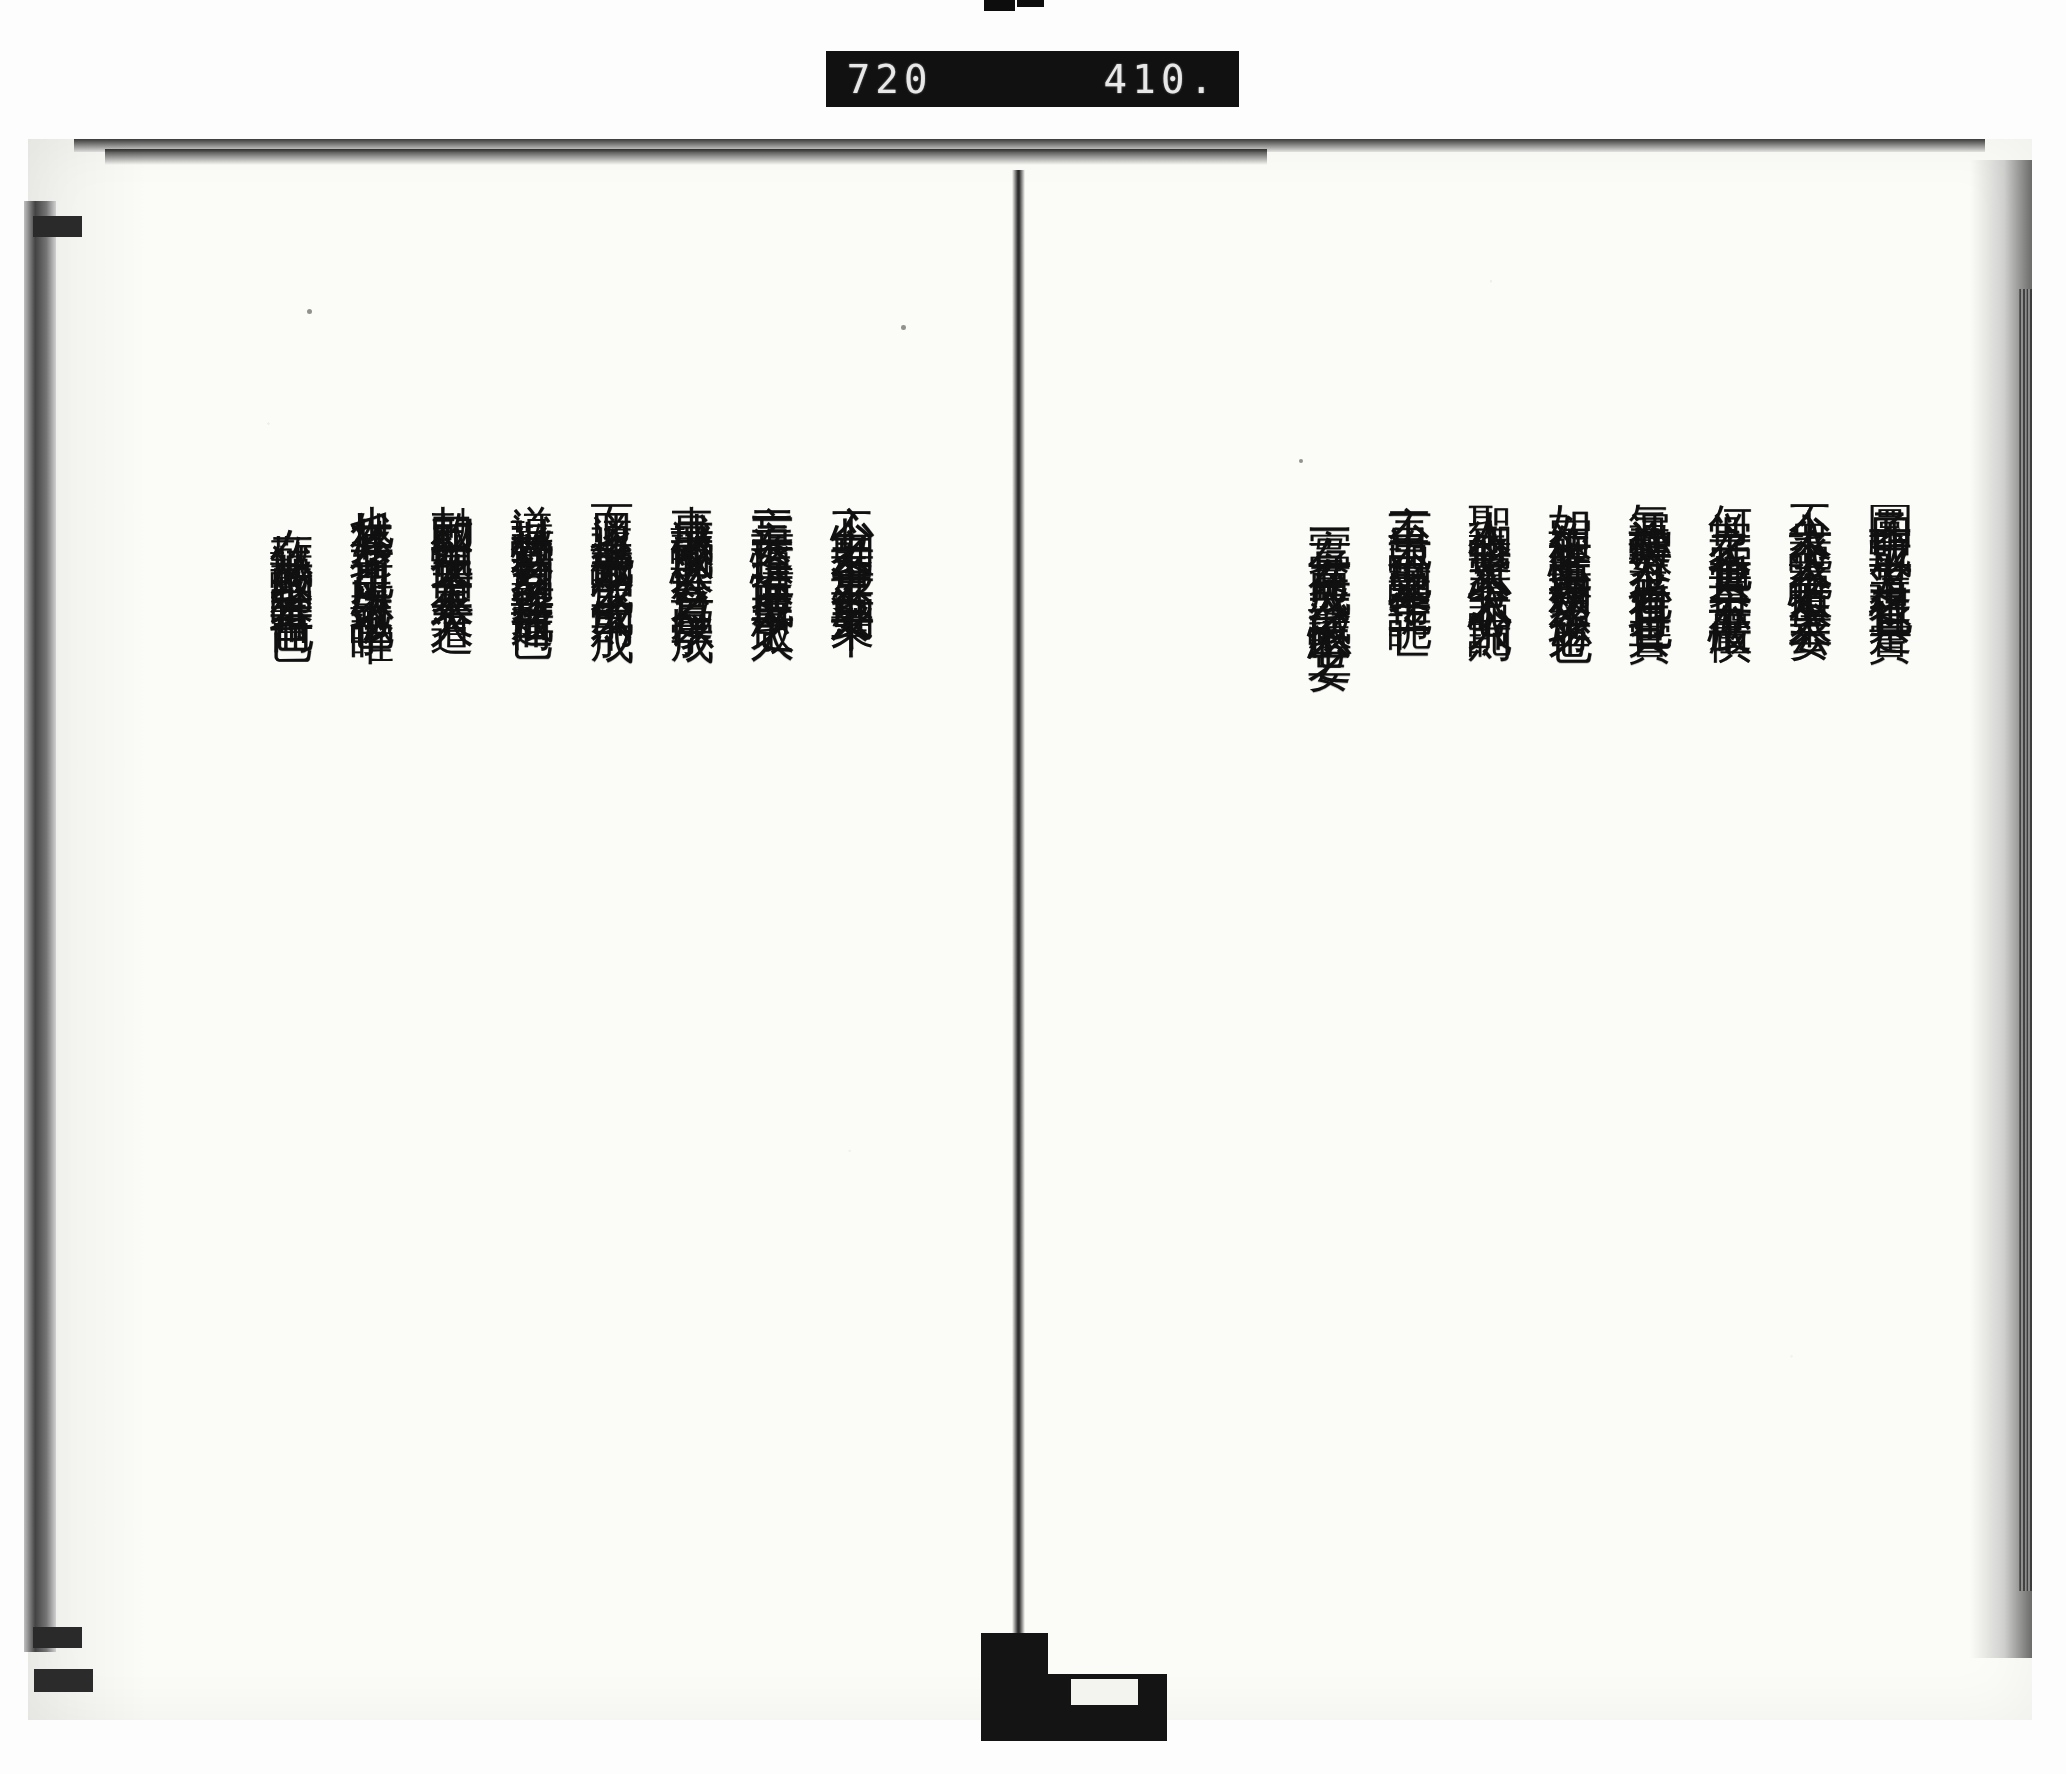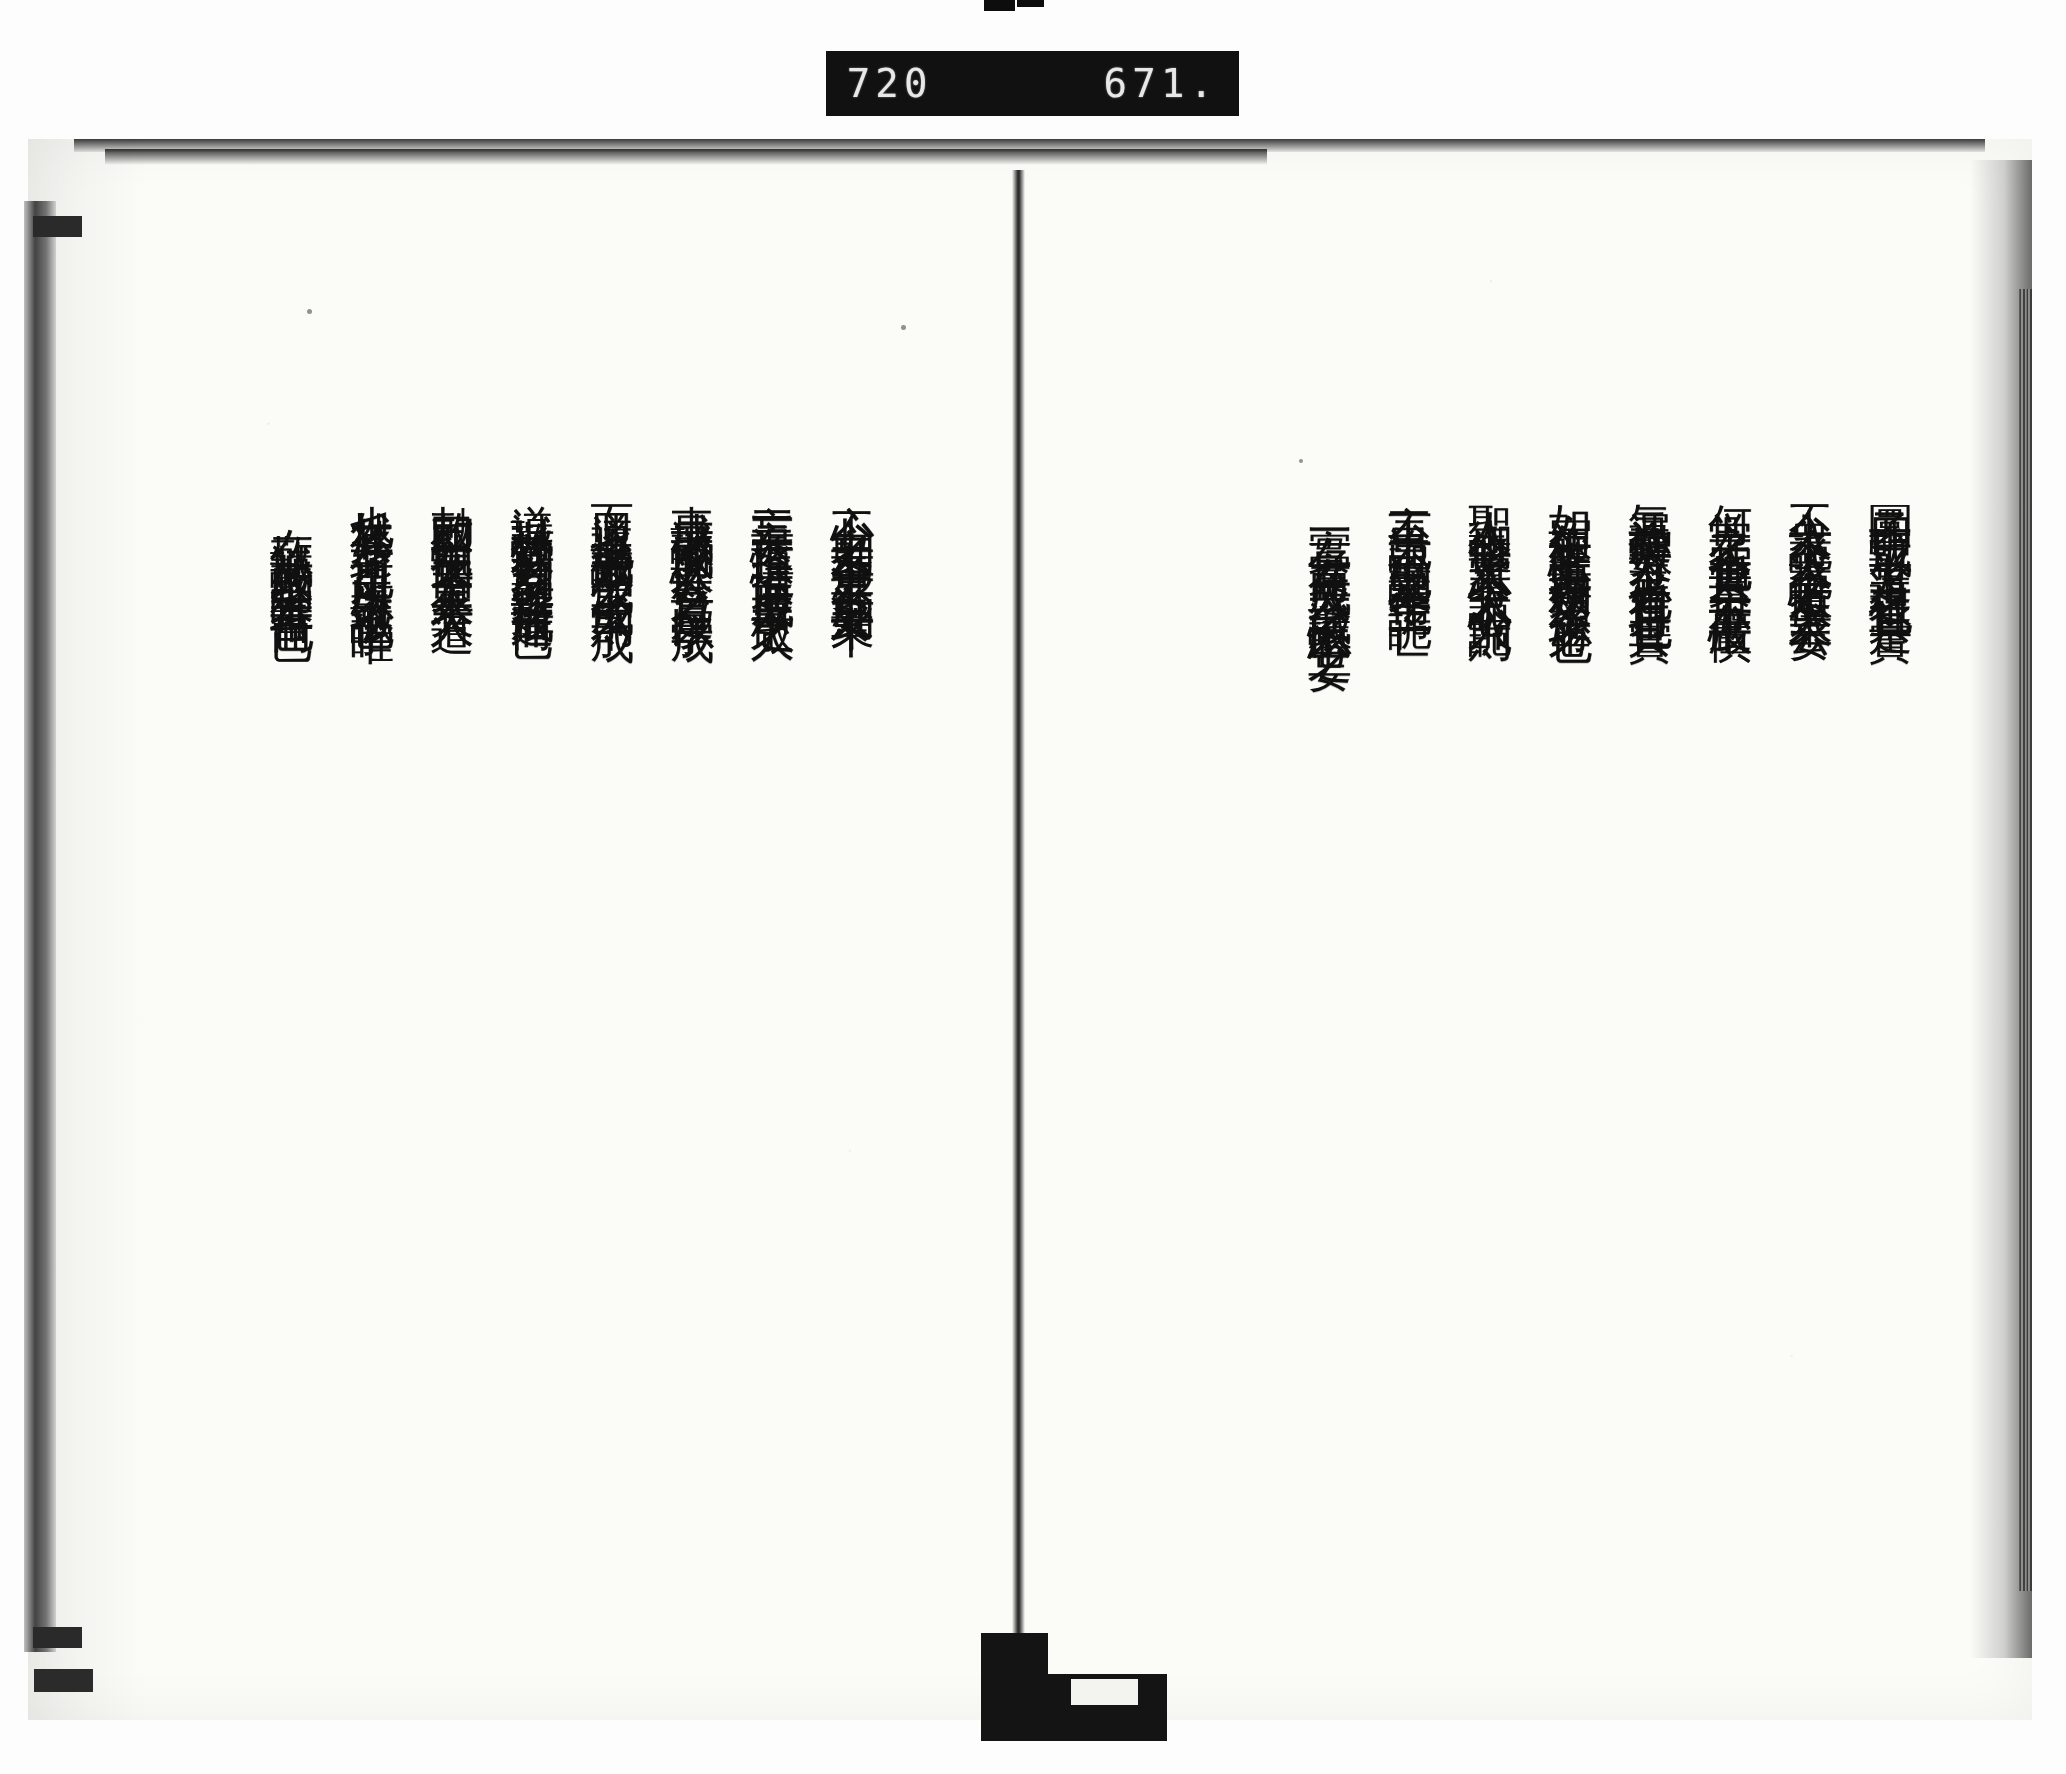--- a/index.html
+++ b/index.html
@@ -206,23 +206,23 @@
   }
 </style>
 </head>
 <body>
 
 <div id="page">
 
   <div class="film-top-tick" style="left:984px; top:0; width:31px; height:11.4px;"></div>
   <div class="film-top-tick" style="left:1017px; top:0; width:27px; height:7.2px;"></div>
 
-  <div class="frame-counter" style="left:826px; top:51px; width:413px; height:65px;">
+  <div class="frame-counter" style="left:826px; top:51px; width:413px; height:56px;">
     <span>720</span>
-    <span>671.</span>
+    <span>410.</span>
   </div>
 
   <div class="book">
     <div class="page-surface"></div>
 
     <div class="edge-top"></div>
     <div class="edge-top2"></div>
 
     <div class="bind-left"></div>
     <div class="bind-left-notch" style="top:77px;"></div>

